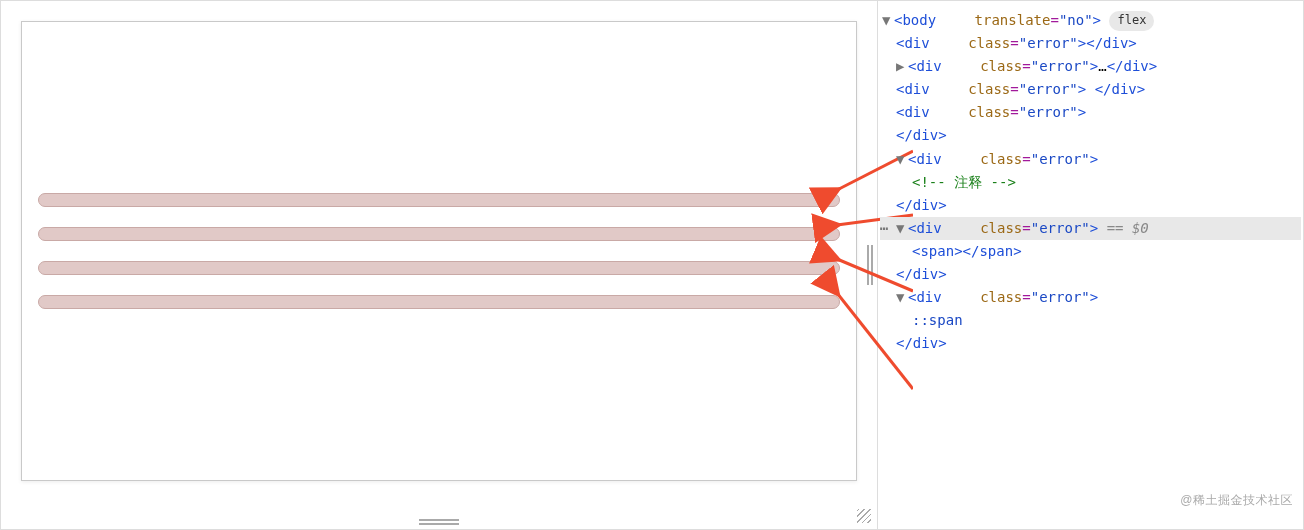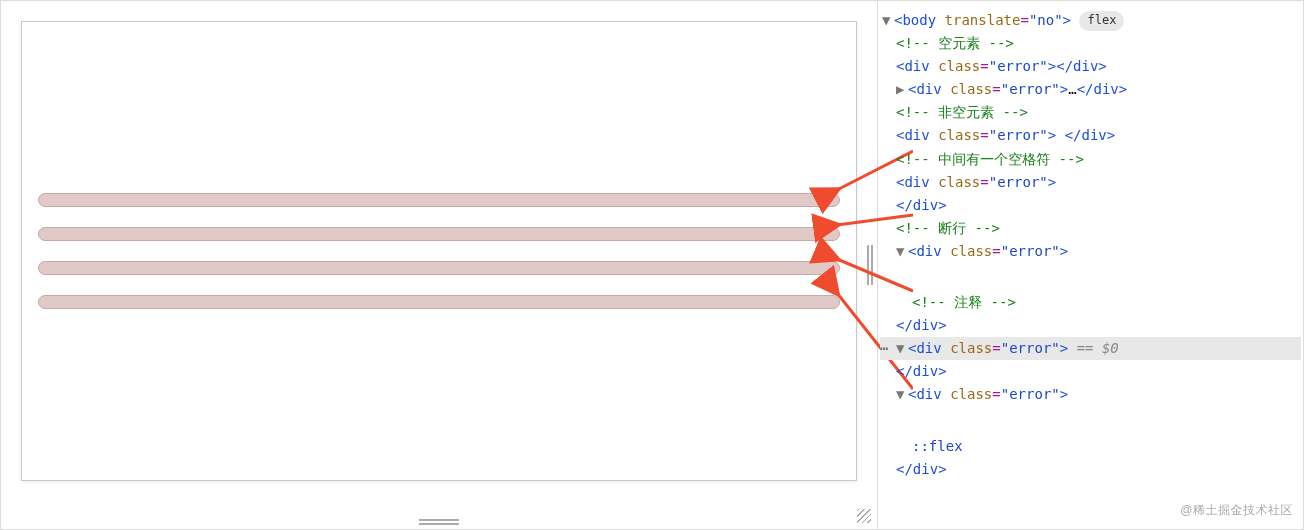--- a/index.html
+++ b/index.html
@@ -101,23 +101,23 @@
     font-size: 14px;
   }
   .row { white-space: pre; position: relative; }
   .row .toggle {
     display: inline-block;
     width: 12px;
     color: #777;
     cursor: pointer;
   }
   .ind1 { padding-left: 14px; }
-  .ind2 { padding-left: 30px; margin-top: 28px; }
+  .ind2 { padding-left: 30px; }
   .tag   { color: #a2199b; }
-  .attr  { color: #9b6815; }
+  .attr  { color: #9b6815; margin-left: 30px; }
   .str   { color: #1a48c4; }
   .cmt   { color: #1a801a; }
   .pseudo{ color: #1a48c4; }
   .bracket { color: #1d4ed8; }
   .badge {
     background: #e8e8e8;
     border-radius: 10px;
     padding: 0 8px;
     color: #333;
     font-size: 12px;
@@ -131,21 +131,21 @@
     position: absolute;
     left: -2px;
     top: 0;
     color: #777;
     background: #e8e8e8;
     font-weight: bold;
   }
   .watermark {
     position: absolute;
     right: 10px;
-    bottom: 10px;
+    bottom: 20px;
     color: #aaa;
     font-size: 12px;
     font-family: sans-serif;
     letter-spacing: 0.5px;
   }
 </style>
 </head>
 <body>
 
 <div class="preview-pane">
@@ -175,44 +175,41 @@
   <line x1="912" y1="150" x2="836" y2="189" stroke="#ef4b2e" stroke-width="3" marker-end="url(#ah)"></line>
   <line x1="912" y1="214" x2="836" y2="224" stroke="#ef4b2e" stroke-width="3" marker-end="url(#ah)"></line>
   <line x1="912" y1="290" x2="836" y2="258" stroke="#ef4b2e" stroke-width="3" marker-end="url(#ah)"></line>
   <line x1="912" y1="388" x2="836" y2="292" stroke="#ef4b2e" stroke-width="3" marker-end="url(#ah)"></line>
 </svg>
 
 <div class="devtools-pane">
 
   <div class="row"><span class="toggle">▼</span><span class="bracket">&lt;body </span><span class="attr">translate</span><span class="tag">=</span><span class="str">"no"</span><span class="bracket">&gt;</span> <span class="badge">flex</span></div>
 
-  <div class="row ind1"><span class="cmt">&lt;!-- 空元素 --&gt;</span></div>
 
   <div class="row ind1"><span class="bracket">&lt;div </span><span class="attr">class</span><span class="tag">=</span><span class="str">"error"</span><span class="bracket">&gt;&lt;</span><span class="bracket">/div&gt;</span></div>
 
   <div class="row ind1"><span class="toggle">▶</span><span class="bracket">&lt;div </span><span class="attr">class</span><span class="tag">=</span><span class="str">"error"</span><span class="bracket">&gt;</span><span>…</span><span class="bracket">&lt;/div&gt;</span></div>
 
-  <div class="row ind1"><span class="cmt">&lt;!-- 非空元素 --&gt;</span></div>
 
   <div class="row ind1"><span class="bracket">&lt;div </span><span class="attr">class</span><span class="tag">=</span><span class="str">"error"</span><span class="bracket">&gt;</span> <span class="bracket">&lt;/div&gt;</span></div>
 
-  <div class="row ind1"><span class="cmt">&lt;!-- 中间有一个空格符 --&gt;</span></div>
 
   <div class="row ind1"><span class="bracket">&lt;div </span><span class="attr">class</span><span class="tag">=</span><span class="str">"error"</span><span class="bracket">&gt;</span></div>
   <div class="row ind1"><span class="bracket">&lt;/div&gt;</span></div>
 
-  <div class="row ind1"><span class="cmt">&lt;!-- 断行 --&gt;</span></div>
 
   <div class="row ind1"><span class="toggle">▼</span><span class="bracket">&lt;div </span><span class="attr">class</span><span class="tag">=</span><span class="str">"error"</span><span class="bracket">&gt;</span></div>
   <div class="row ind2"><span class="cmt">&lt;!-- 注释 --&gt;</span></div>
   <div class="row ind1"><span class="bracket">&lt;/div&gt;</span></div>
 
 
   <div class="row ind1 highlighted"><span class="toggle">▼</span><span class="bracket">&lt;div </span><span class="attr">class</span><span class="tag">=</span><span class="str">"error"</span><span class="bracket">&gt;</span><span class="sel-ind"> == $0</span></div>
+  <div class="row ind2"><span class="bracket">&lt;span&gt;</span><span class="bracket">&lt;/span&gt;</span></div>
   <div class="row ind1"><span class="bracket">&lt;/div&gt;</span></div>
 
   <div class="row ind1"><span class="toggle">▼</span><span class="bracket">&lt;div </span><span class="attr">class</span><span class="tag">=</span><span class="str">"error"</span><span class="bracket">&gt;</span></div>
-  <div class="row ind2"><span class="pseudo">::flex</span></div>
+  <div class="row ind2"><span class="pseudo">::span</span></div>
   <div class="row ind1"><span class="bracket">&lt;/div&gt;</span></div>
 
 </div>
 
 <div class="watermark">@稀土掘金技术社区</div>
 
 </body></html>

